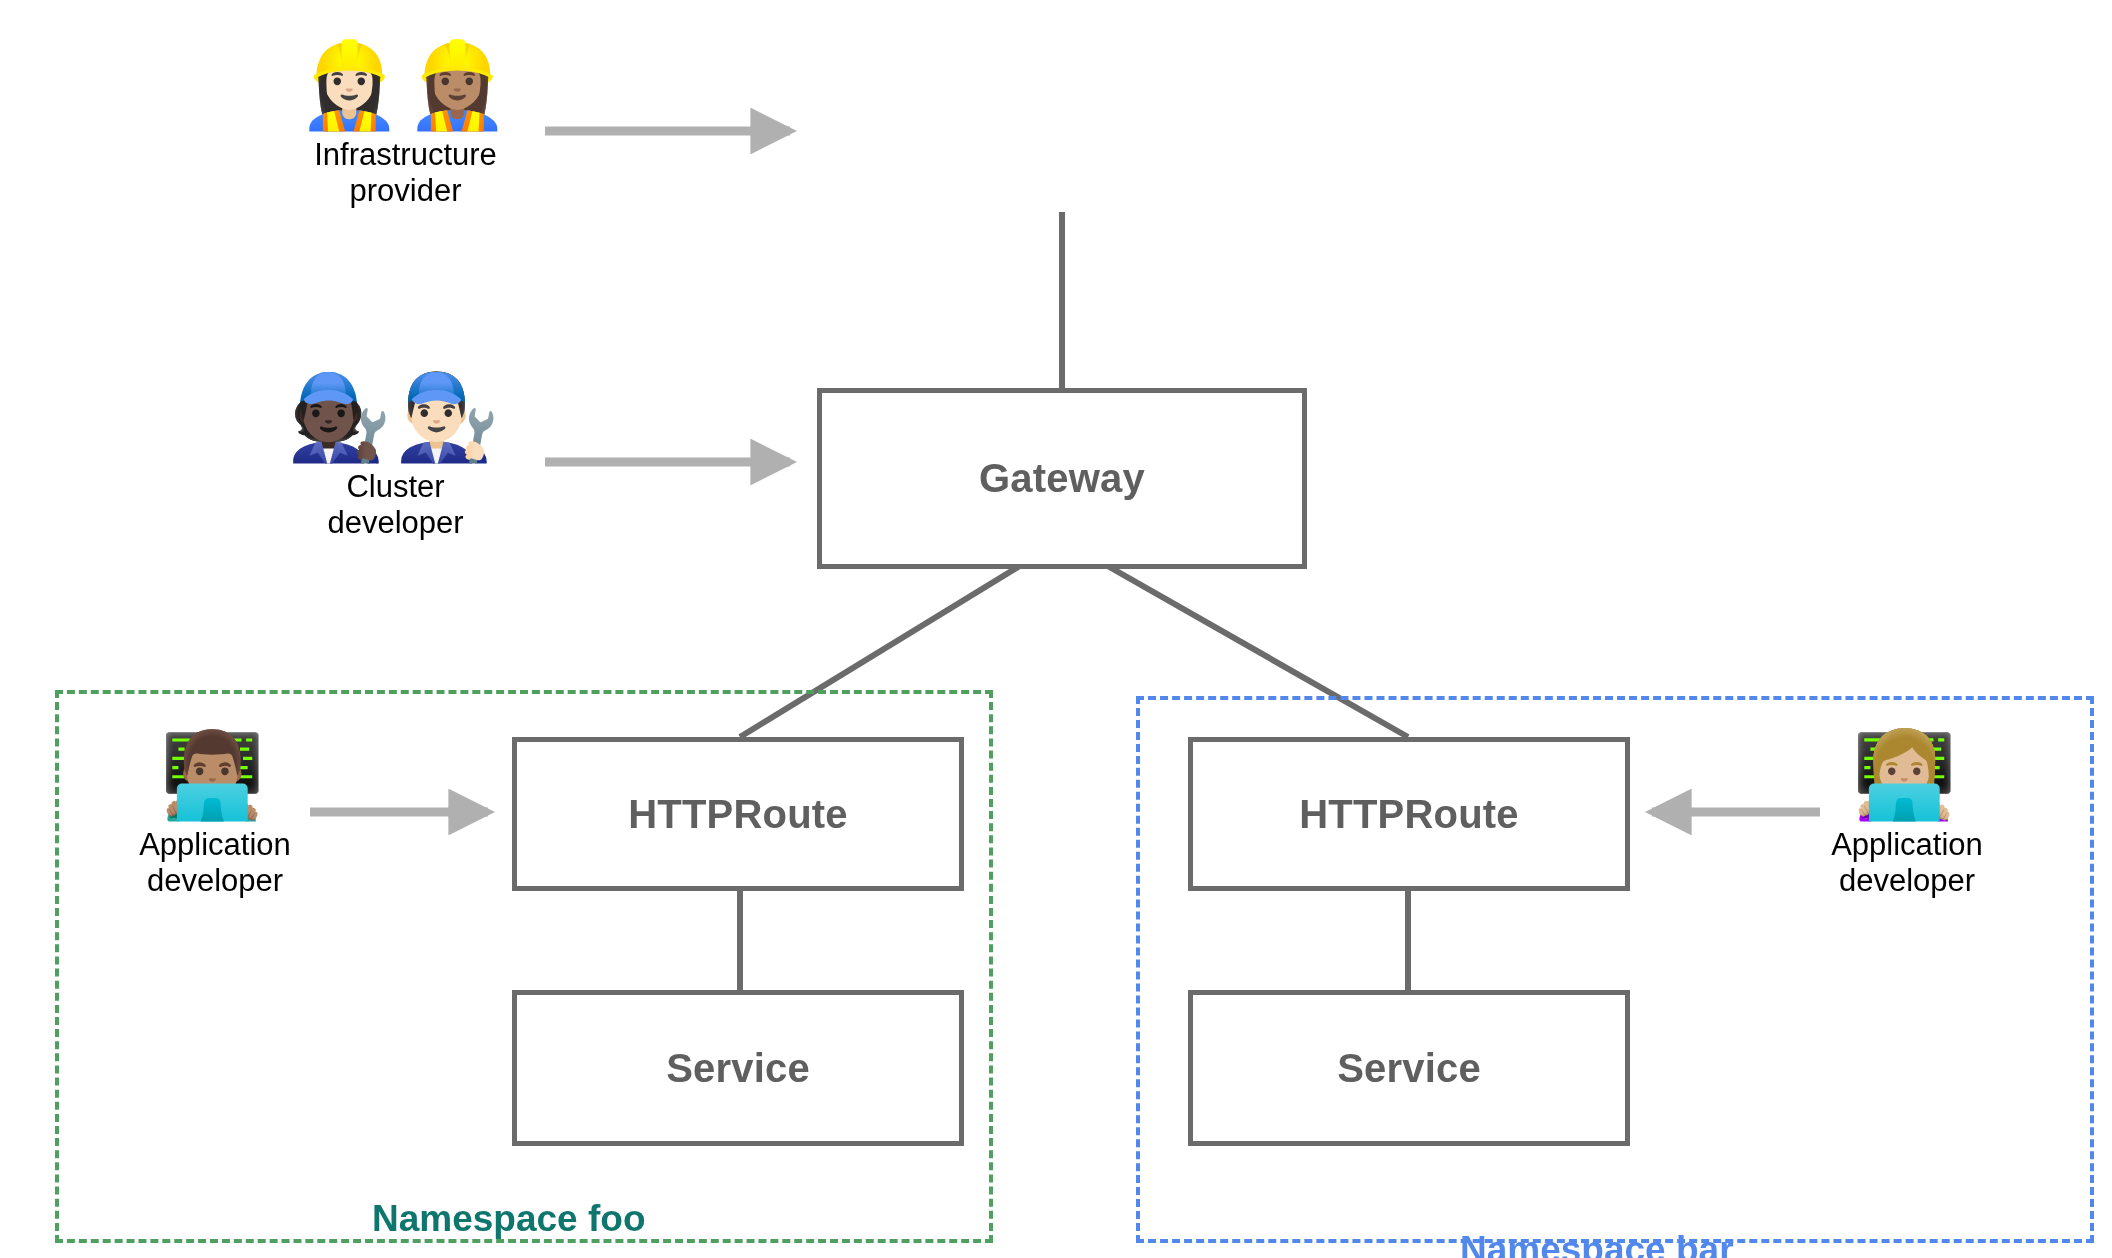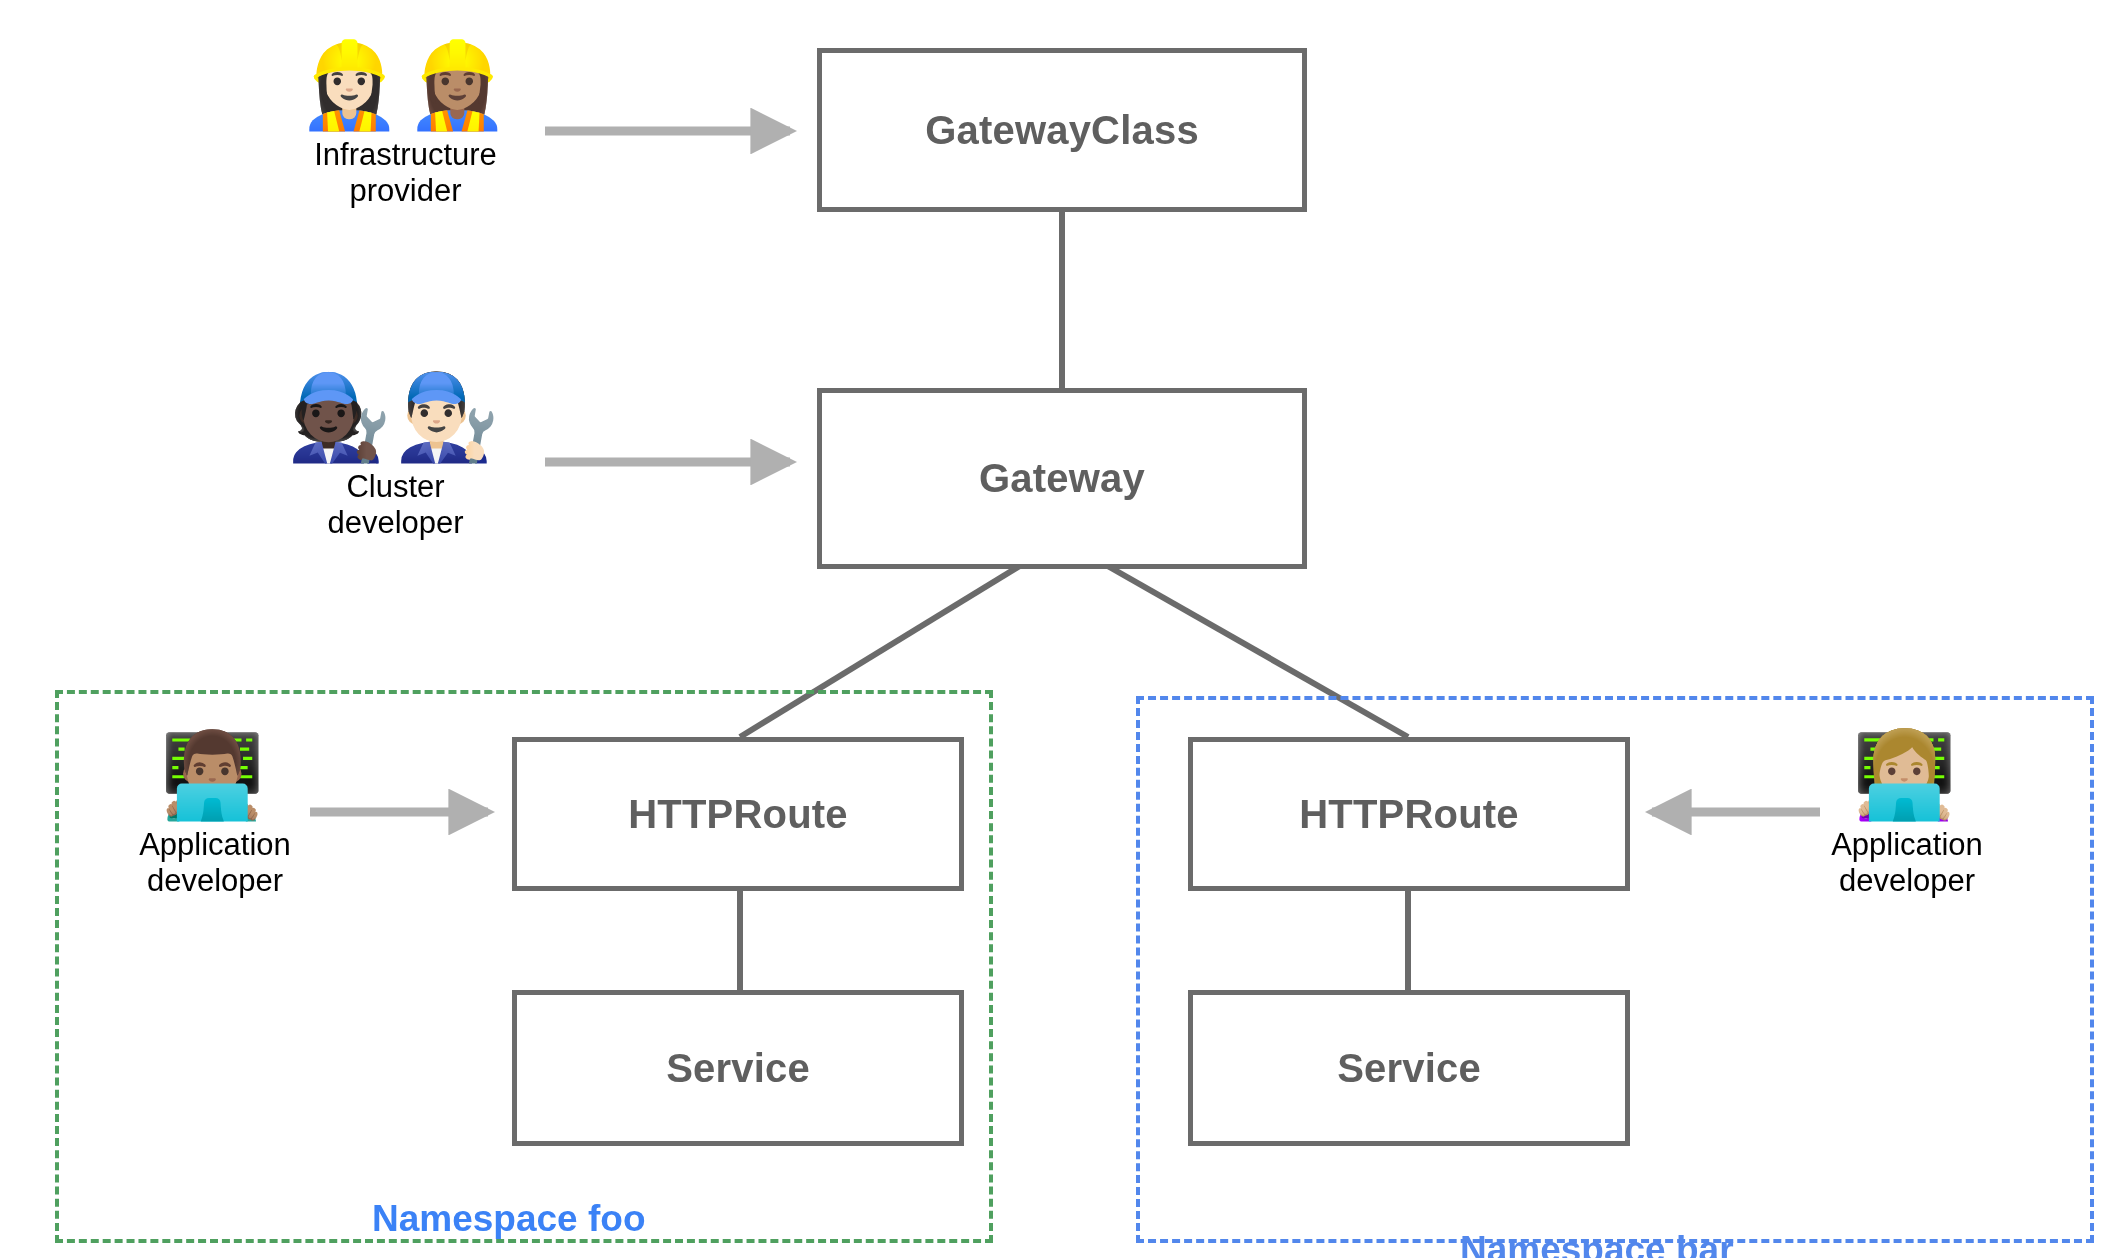--- a/index.html
+++ b/index.html
@@ -57,21 +57,21 @@
     border: 4px dashed #5287ec;
   }
   .ns-label {
     position: absolute;
     font-family: "Liberation Sans", sans-serif;
     font-weight: bold;
     font-size: 37px;
     white-space: nowrap;
     z-index: 4;
   }
-  .ns-label-foo { color: #3b82f6; }
+  .ns-label-foo { color: #0f766e; }
   .ns-label-bar { color: #5287ec; margin-top: 31px; }
   .persona {
     position: absolute;
     z-index: 3;
     display: flex;
     flex-direction: column;
     align-items: center;
   }
   .persona-emojis {
     font-family: "DejaVu Sans", sans-serif;
@@ -120,23 +120,20 @@
     <line x1="310" y1="812" x2="488" y2="812" stroke="#b0b0b0" stroke-width="9" marker-end="url(#arrowhead-right)"></line>
     <line x1="1820" y1="812" x2="1652" y2="812" stroke="#b0b0b0" stroke-width="9" marker-end="url(#arrowhead-left)"></line>
   </svg>
 
   <div class="ns-box ns-foo" style="left:55px; top:690px; width:938px; height:553px;"></div>
   <div class="ns-box ns-bar" style="left:1136px; top:696px; width:958px; height:547px;"></div>
 
   <div class="ns-label ns-label-foo" style="left:372px; top:1198px;">Namespace foo</div>
   <div class="ns-label ns-label-bar" style="left:1460px; top:1198px;">Namespace bar</div>
 
-  <div class="node" style="left:817px; top:48px; width:490px; height:164px;">
-    <span class="node-label">GatewayClass</span>
-  </div>
 
   <div class="node" style="left:817px; top:388px; width:490px; height:181px;">
     <span class="node-label">Gateway</span>
   </div>
 
   <div class="node" style="left:512px; top:737px; width:452px; height:154px;">
     <span class="node-label">HTTPRoute</span>
   </div>
 
   <div class="node" style="left:512px; top:990px; width:452px; height:156px;">

